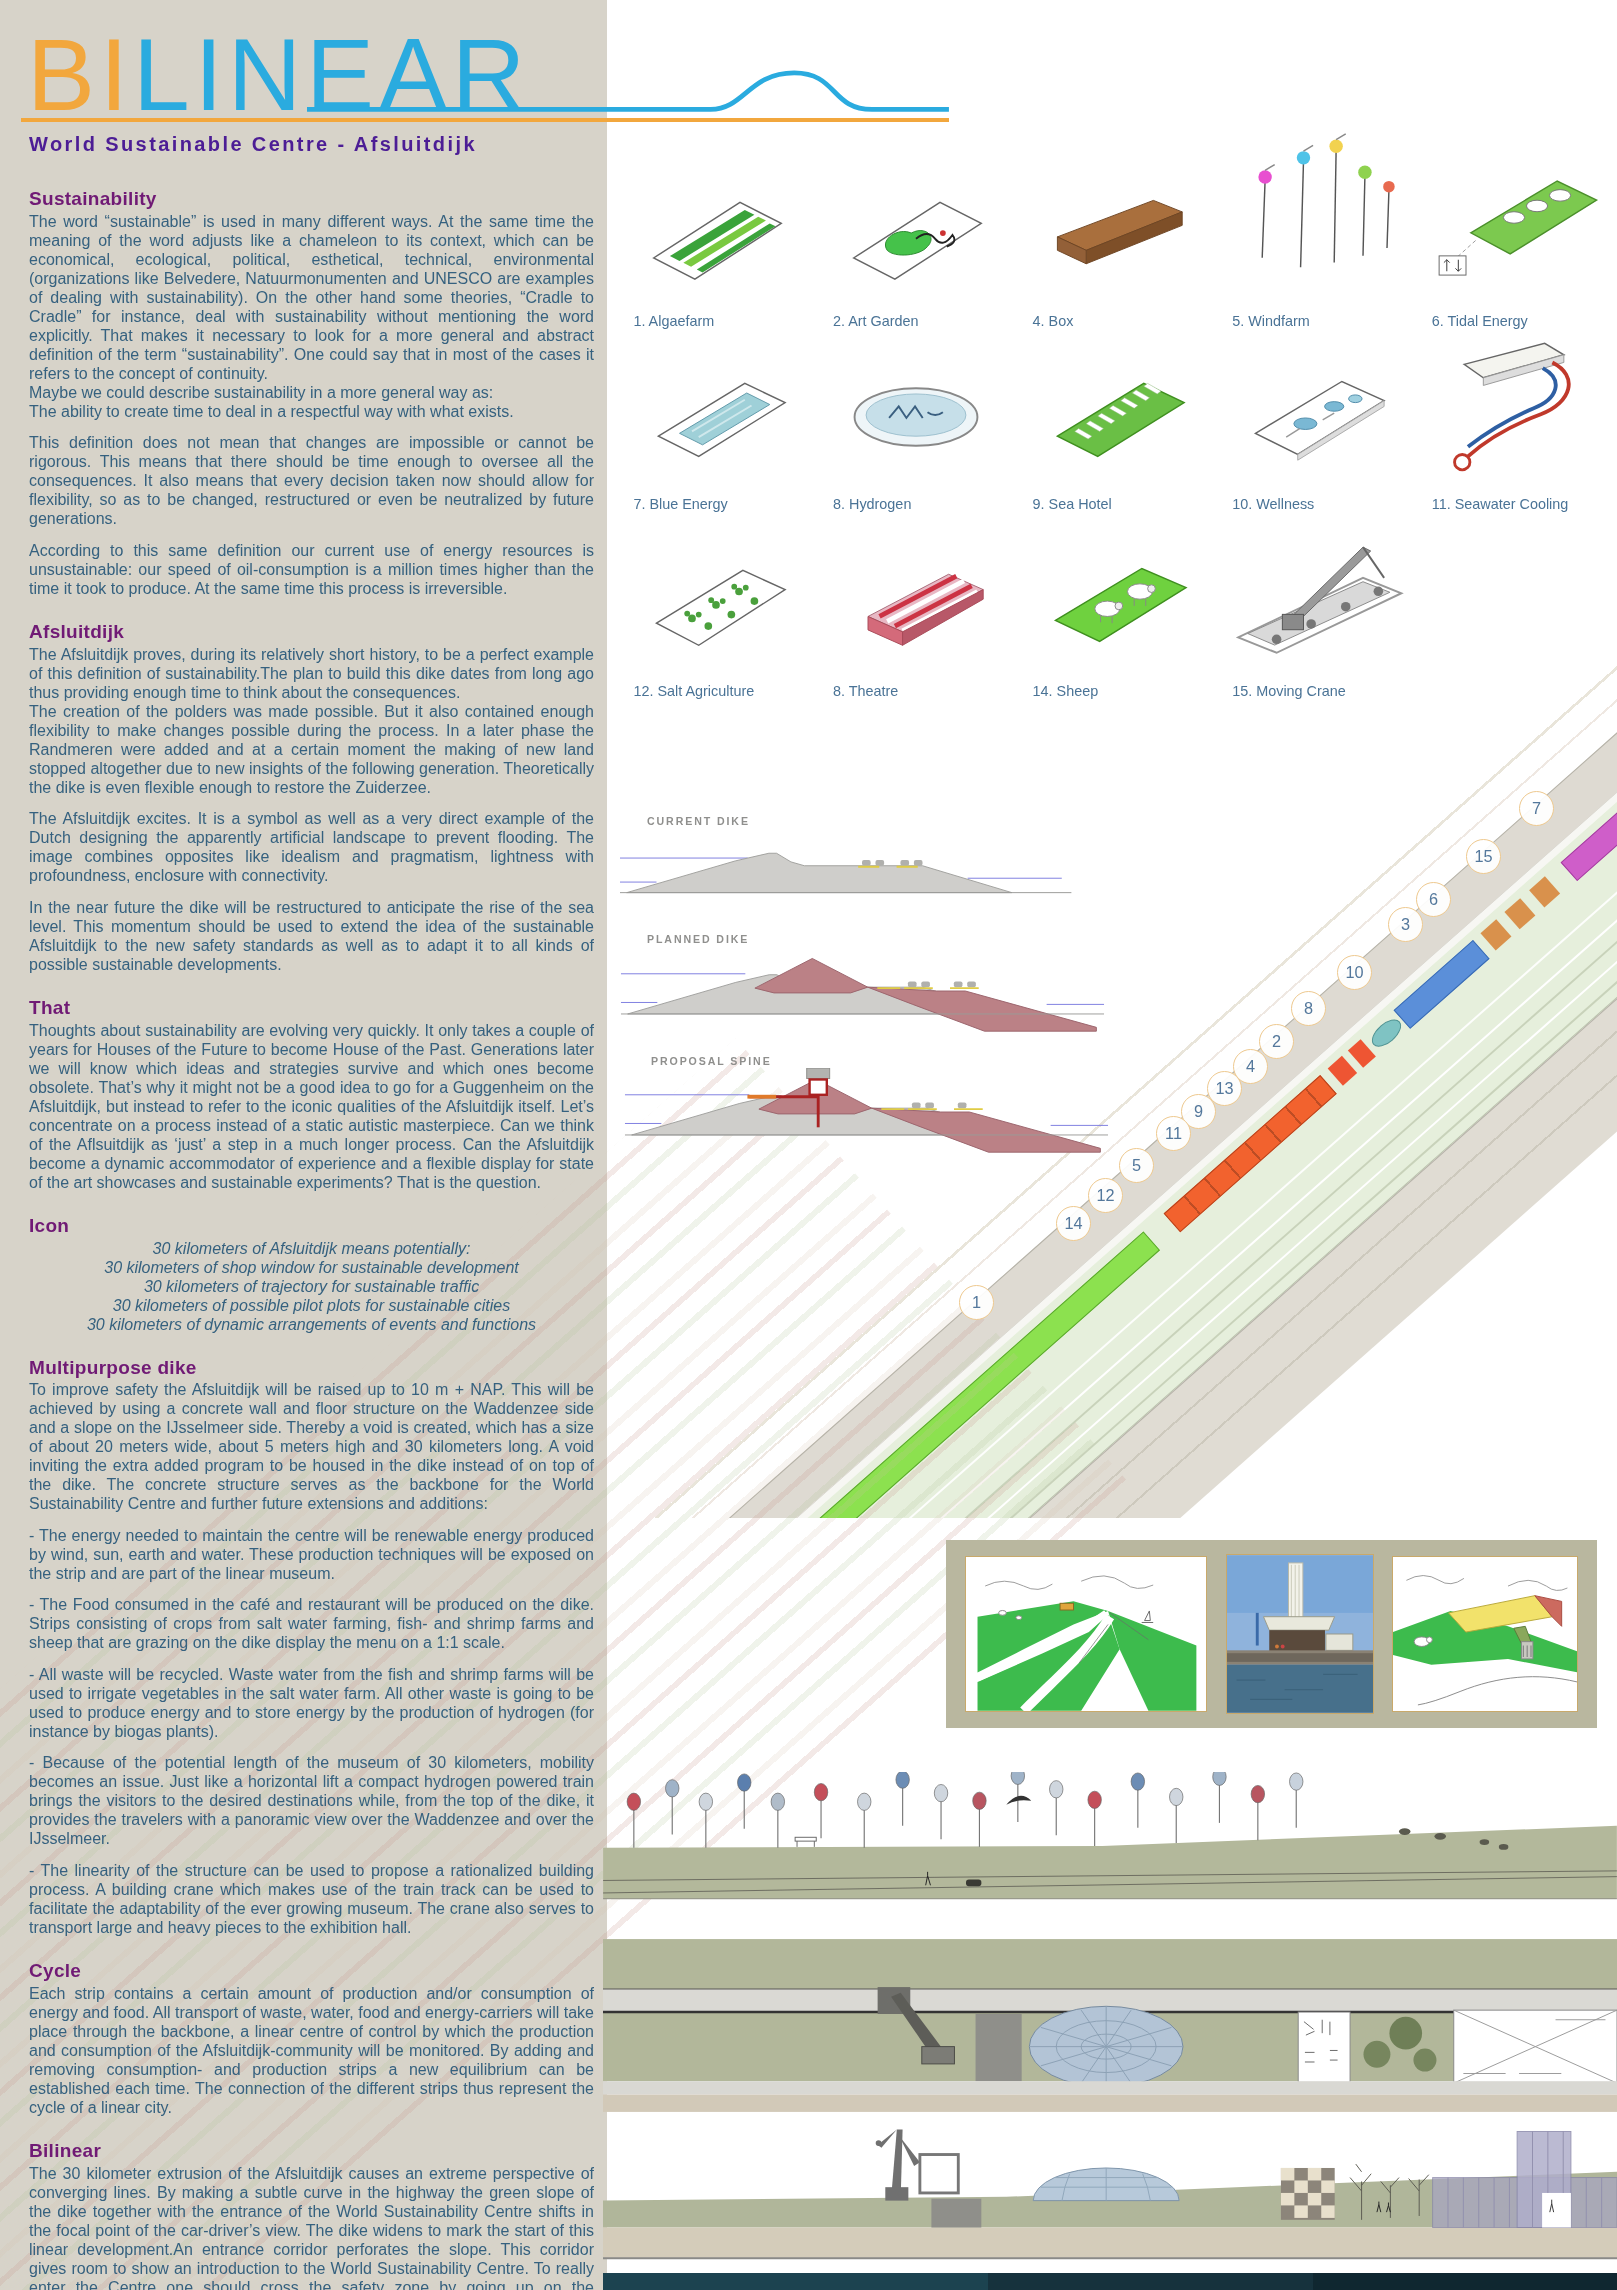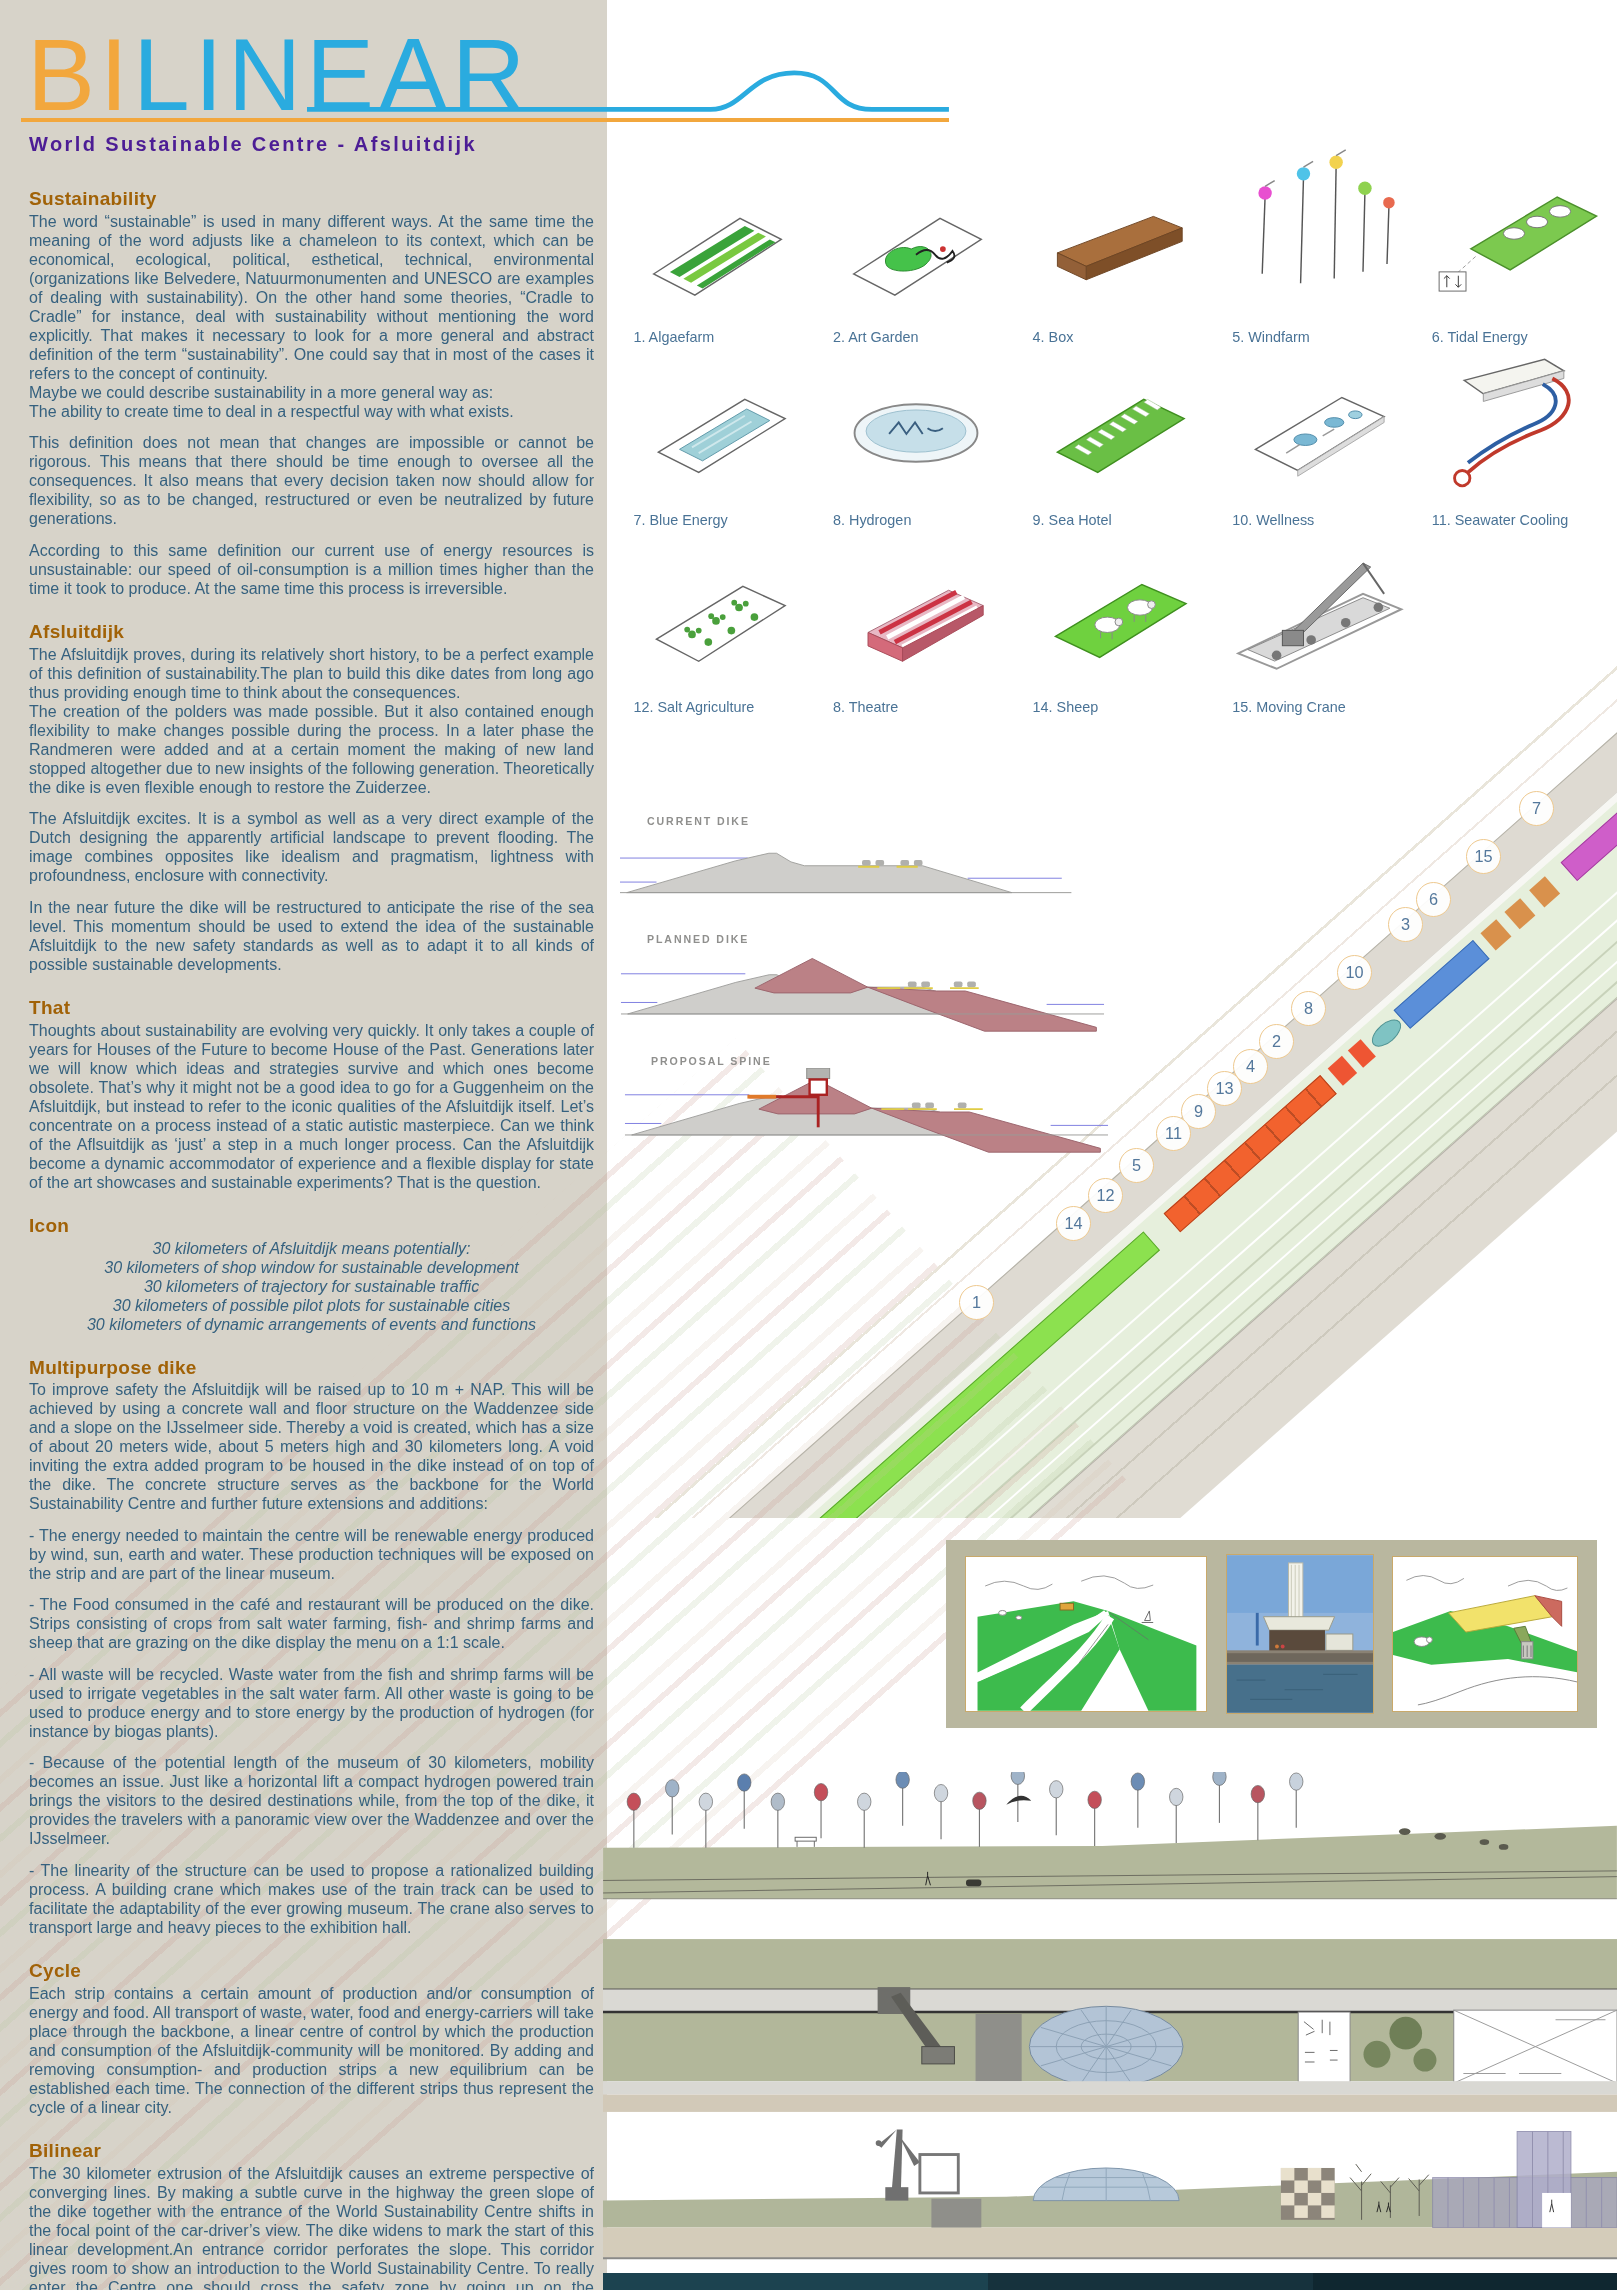--- a/index.html
+++ b/index.html
@@ -16,27 +16,27 @@
   
   header{position:absolute;left:0;top:0;z-index:7;}
   .logo{position:absolute;left:27px;top:17.3px;font-size:102px;font-weight:400;letter-spacing:4.8px;white-space:nowrap;}
   .logo .bi{color:#f2a73d;}
   .logo .lin{color:#2aabdf;}
   .orange-rule{position:absolute;left:21px;top:118px;width:928px;height:3.8px;background:#f2a73d;}
   .logo-wave{position:absolute;left:307px;top:69px;}
   .subtitle{position:absolute;left:29px;top:133px;font-size:20px;font-weight:bold;letter-spacing:2.4px;color:#4c1d95;white-space:nowrap;}
   
   .text-col{position:absolute;left:29px;top:188px;width:565px;z-index:5;}
-  .text-col h2{font-size:19px;font-weight:bold;color:#a16207;margin:0 0 1.9px 0;letter-spacing:0.3px;}
+  .text-col h2{font-size:19px;font-weight:bold;color:#701a75;margin:0 0 1.9px 0;letter-spacing:0.3px;}
   .text-col section{margin:0 0 23px 0;}
   .text-col p{margin:0 0 12.5px 0;font-size:16px;line-height:19px;text-align:justify;}
   .text-col p.tight{margin:0;}
   .text-col p.line{margin:0;text-align:center;font-style:italic;}
   
-  .icon-grid{position:absolute;left:620px;top:133px;width:998px;height:586px;z-index:3;
+  .icon-grid{position:absolute;left:620px;top:117px;width:998px;height:586px;z-index:3;
      display:grid;grid-template-columns:repeat(5,1fr);grid-template-rows:216px 183px 187px;text-align:right;}
   .icon-cell{position:relative;}
   .icon-cell svg{position:absolute;left:0;bottom:27px;}
   .icon-label{position:absolute;left:13.4px;bottom:3.8px;font-size:14.4px;color:#4a7396;white-space:nowrap;}
   
   .cross-sections{position:absolute;left:620px;top:815px;width:490px;z-index:3;}
   .xsec{position:relative;margin-bottom:13.4px;}
   .xsec-label{font-size:10.6px;font-weight:bold;letter-spacing:1.9px;color:#8f8f8d;margin:0 0 1.9px 27px;}
   
   .map{position:absolute;left:603px;top:471px;width:1014px;height:1047px;overflow:hidden;z-index:1;}

